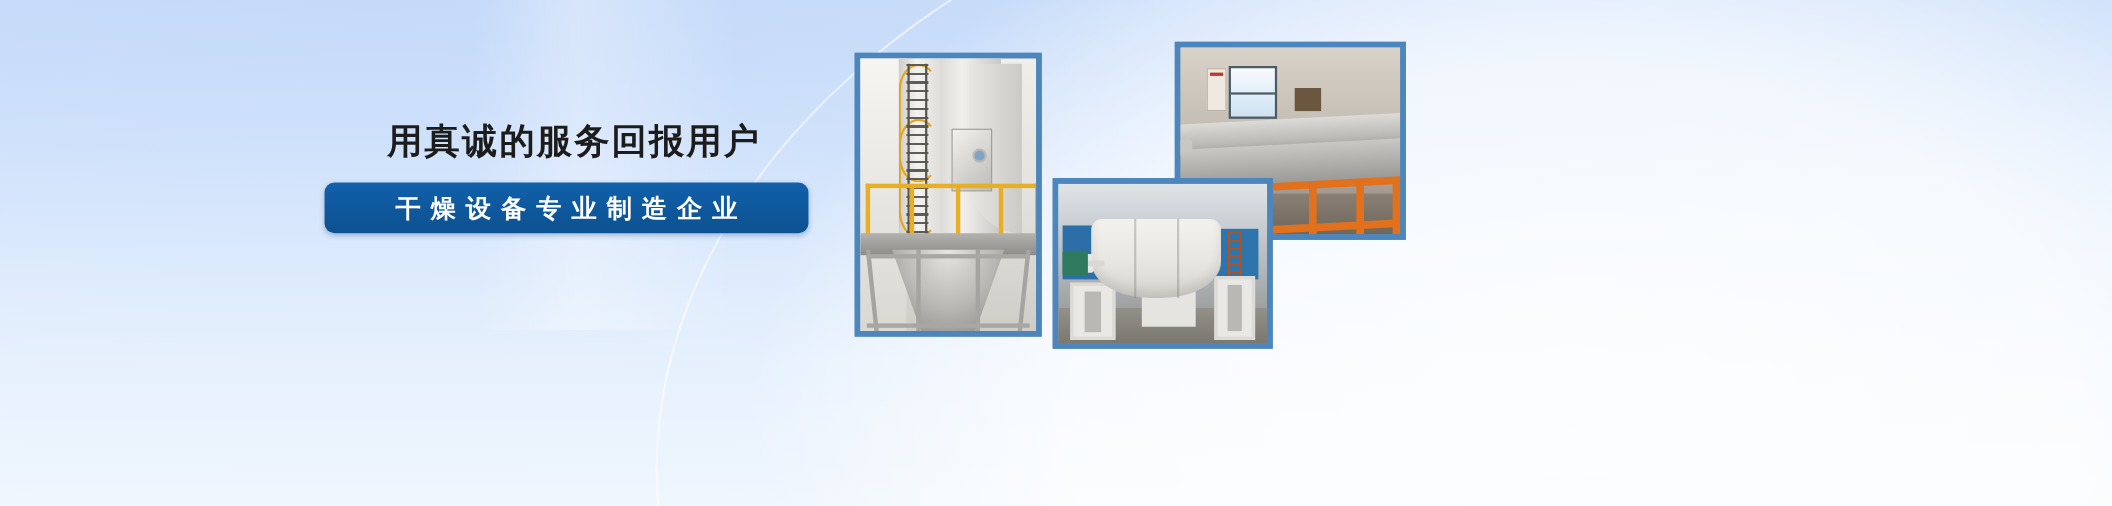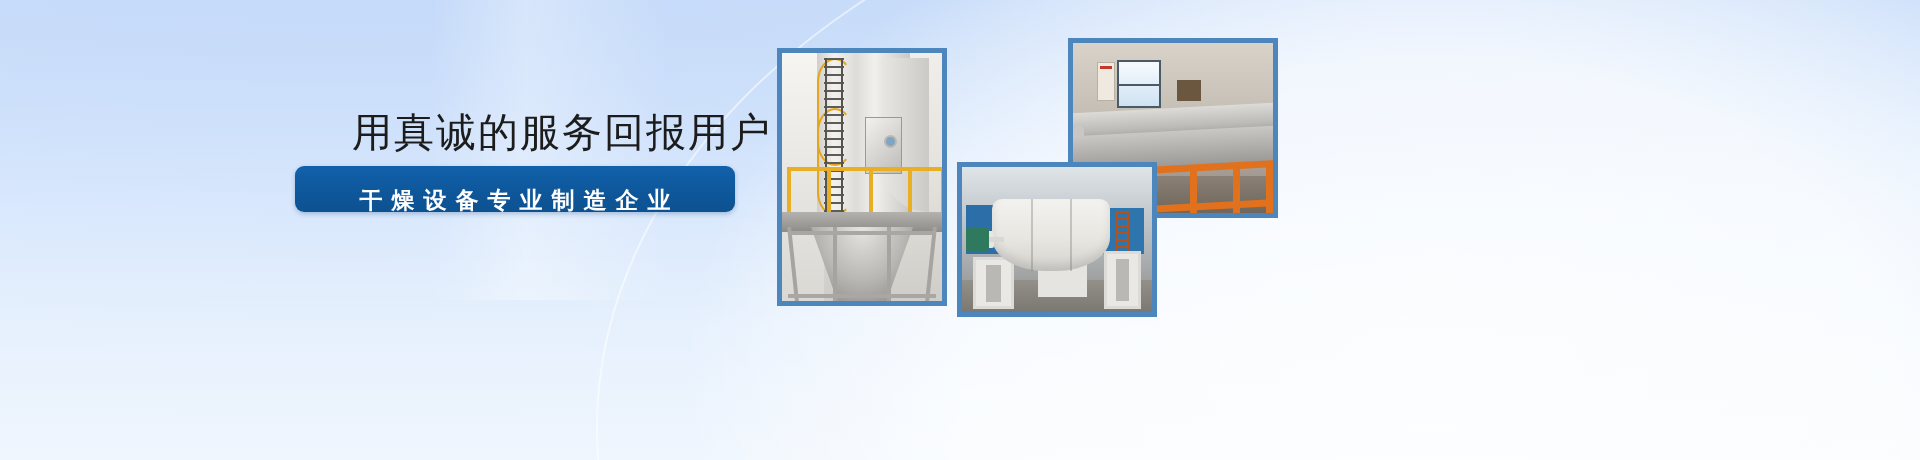--- a/index.html
+++ b/index.html
@@ -37,29 +37,29 @@
     position:absolute;right:-400px;bottom:-560px;width:1720px;height:1180px;
     border-radius:50%;
     border:2px solid rgba(255,255,255,.55);
     pointer-events:none;
   }
 
   
   .copy{position:absolute;left:0;top:0;width:780px;height:460px;}
   .headline{
     position:absolute;left:352px;top:112px;
-    font-size:40px;font-weight:400;color:#1c1c1c;letter-spacing:2px;
+    font-size:32px;font-weight:700;color:#1c1c1c;letter-spacing:2px;
     white-space:nowrap;line-height:1;
   }
   .tagbar{
     position:absolute;left:295px;top:166px;
     width:440px;height:46px;border-radius:9px;
     background:linear-gradient(180deg,#1161ab 0%,#0e579b 55%,#0d5290 100%);
     box-shadow:0 2px 5px rgba(15,70,130,.28);
-    display:flex;align-items:flex-end;justify-content:center;
+    display:flex;align-items:center;justify-content:center;
   }
   .tagbar-text{
     color:#ffffff;font-size:23px;font-weight:700;letter-spacing:9px;
     text-indent:9px;white-space:nowrap;line-height:1;
   }
   .subline{
     position:absolute;left:313px;top:239px;
     font-size:20px;font-weight:700;color:#1f1f1f;letter-spacing:1px;
     white-space:nowrap;line-height:1;
   }

